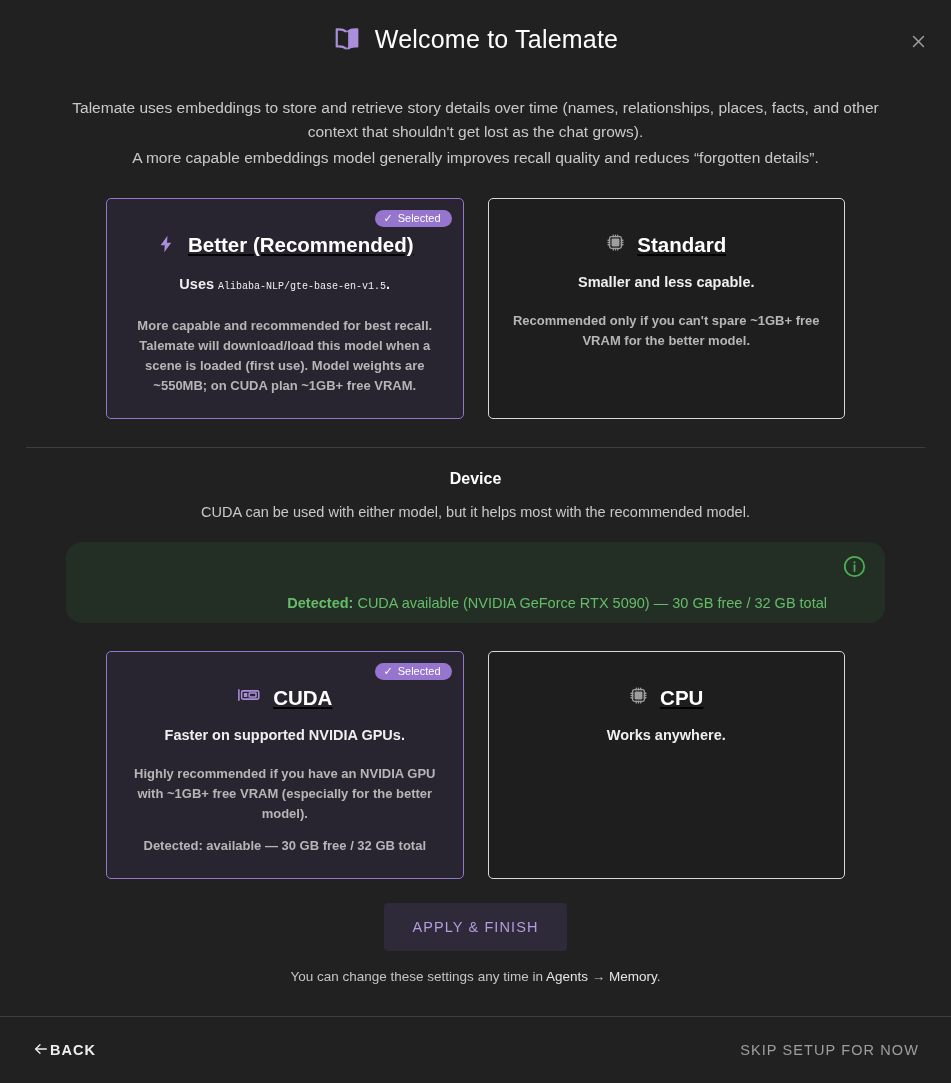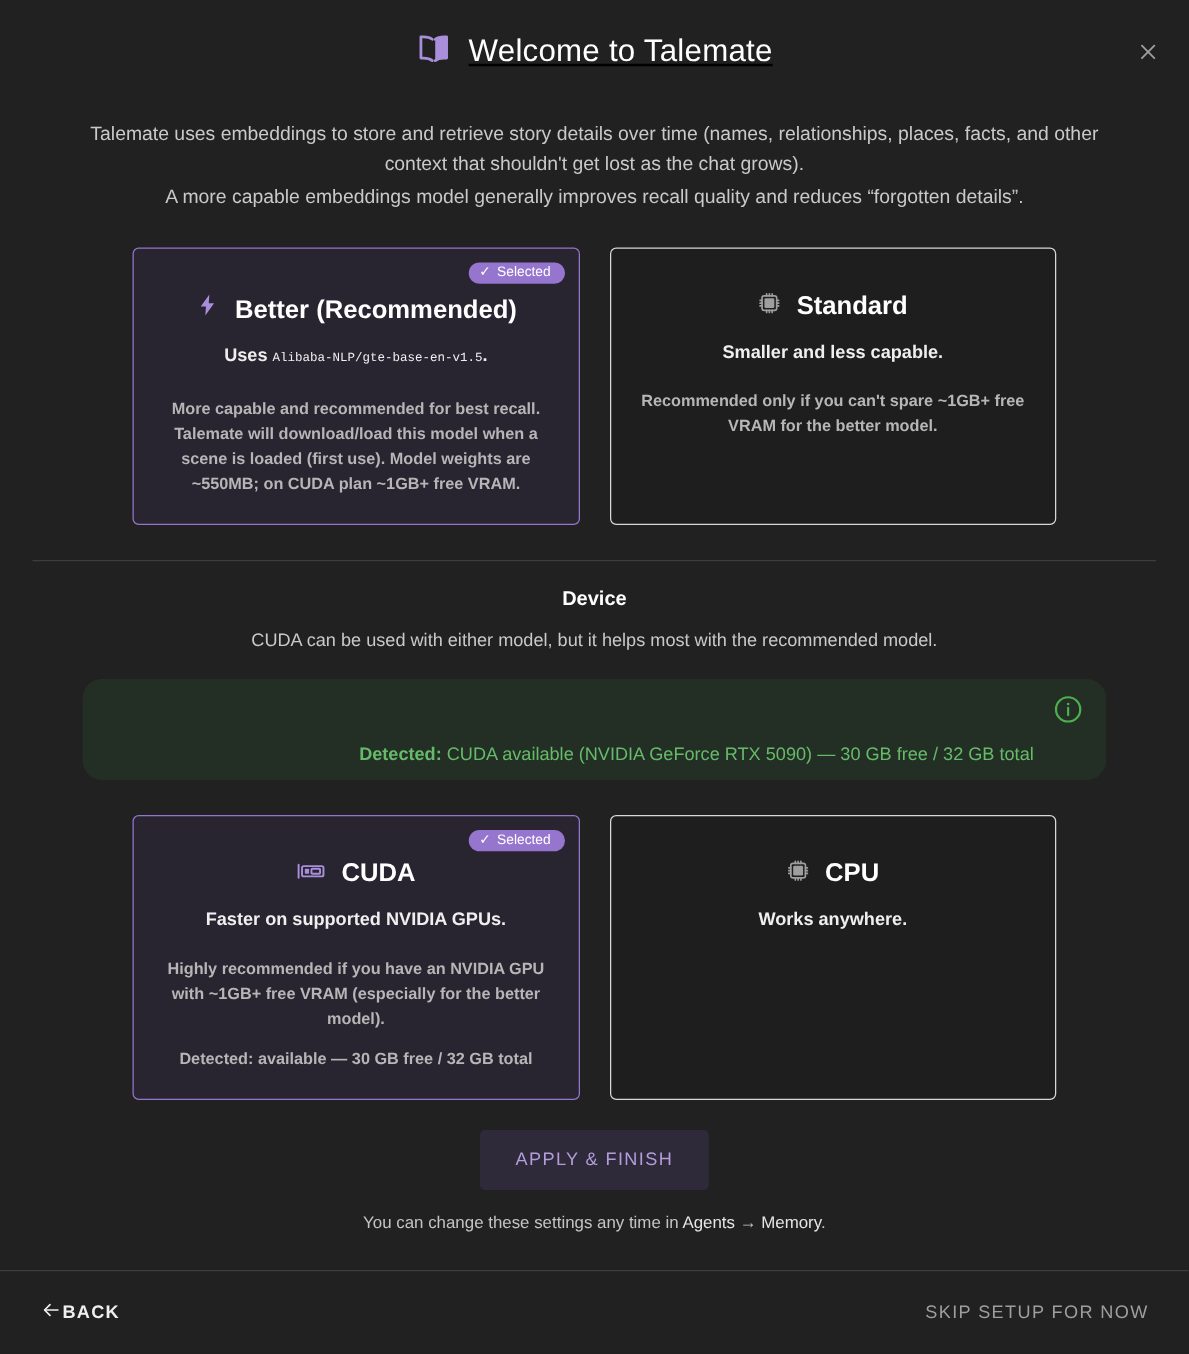--- a/index.html
+++ b/index.html
@@ -23,23 +23,22 @@
   .header {
     position: relative;
     height: 82px;
     display: flex;
     align-items: center;
     justify-content: center;
     flex: 0 0 auto;
   }
   .header-inner {
     display: flex;
-    align-items: center;
+    align-items: flex-start;
     gap: 14px;
-    text-decoration: underline;
   }
   .header-title {
     font-size: 25px;
     font-weight: 400;
     color: #ffffff;
     letter-spacing: .2px;
   }
   .book-icon { display: block; }
   .close-btn {
     position: absolute;
@@ -122,25 +121,26 @@
     padding: 3px 11px 3px 8px;
     display: flex;
     align-items: center;
     gap: 5px;
     line-height: 1;
   }
   .badge-check { font-size: 11px; line-height: 1; }
 
   .card-head {
     display: flex;
-    align-items: flex-end;
+    align-items: flex-start;
     justify-content: center;
     gap: 12px;
     margin-top: 8px;
     margin-bottom: 14px;
+    text-decoration: underline;
   }
   .card-title {
     font-size: 20.5px;
     font-weight: bold;
     color: #ffffff;
   }
   .card-sub {
     font-size: 14.5px;
     font-weight: bold;
     color: #efefef;

